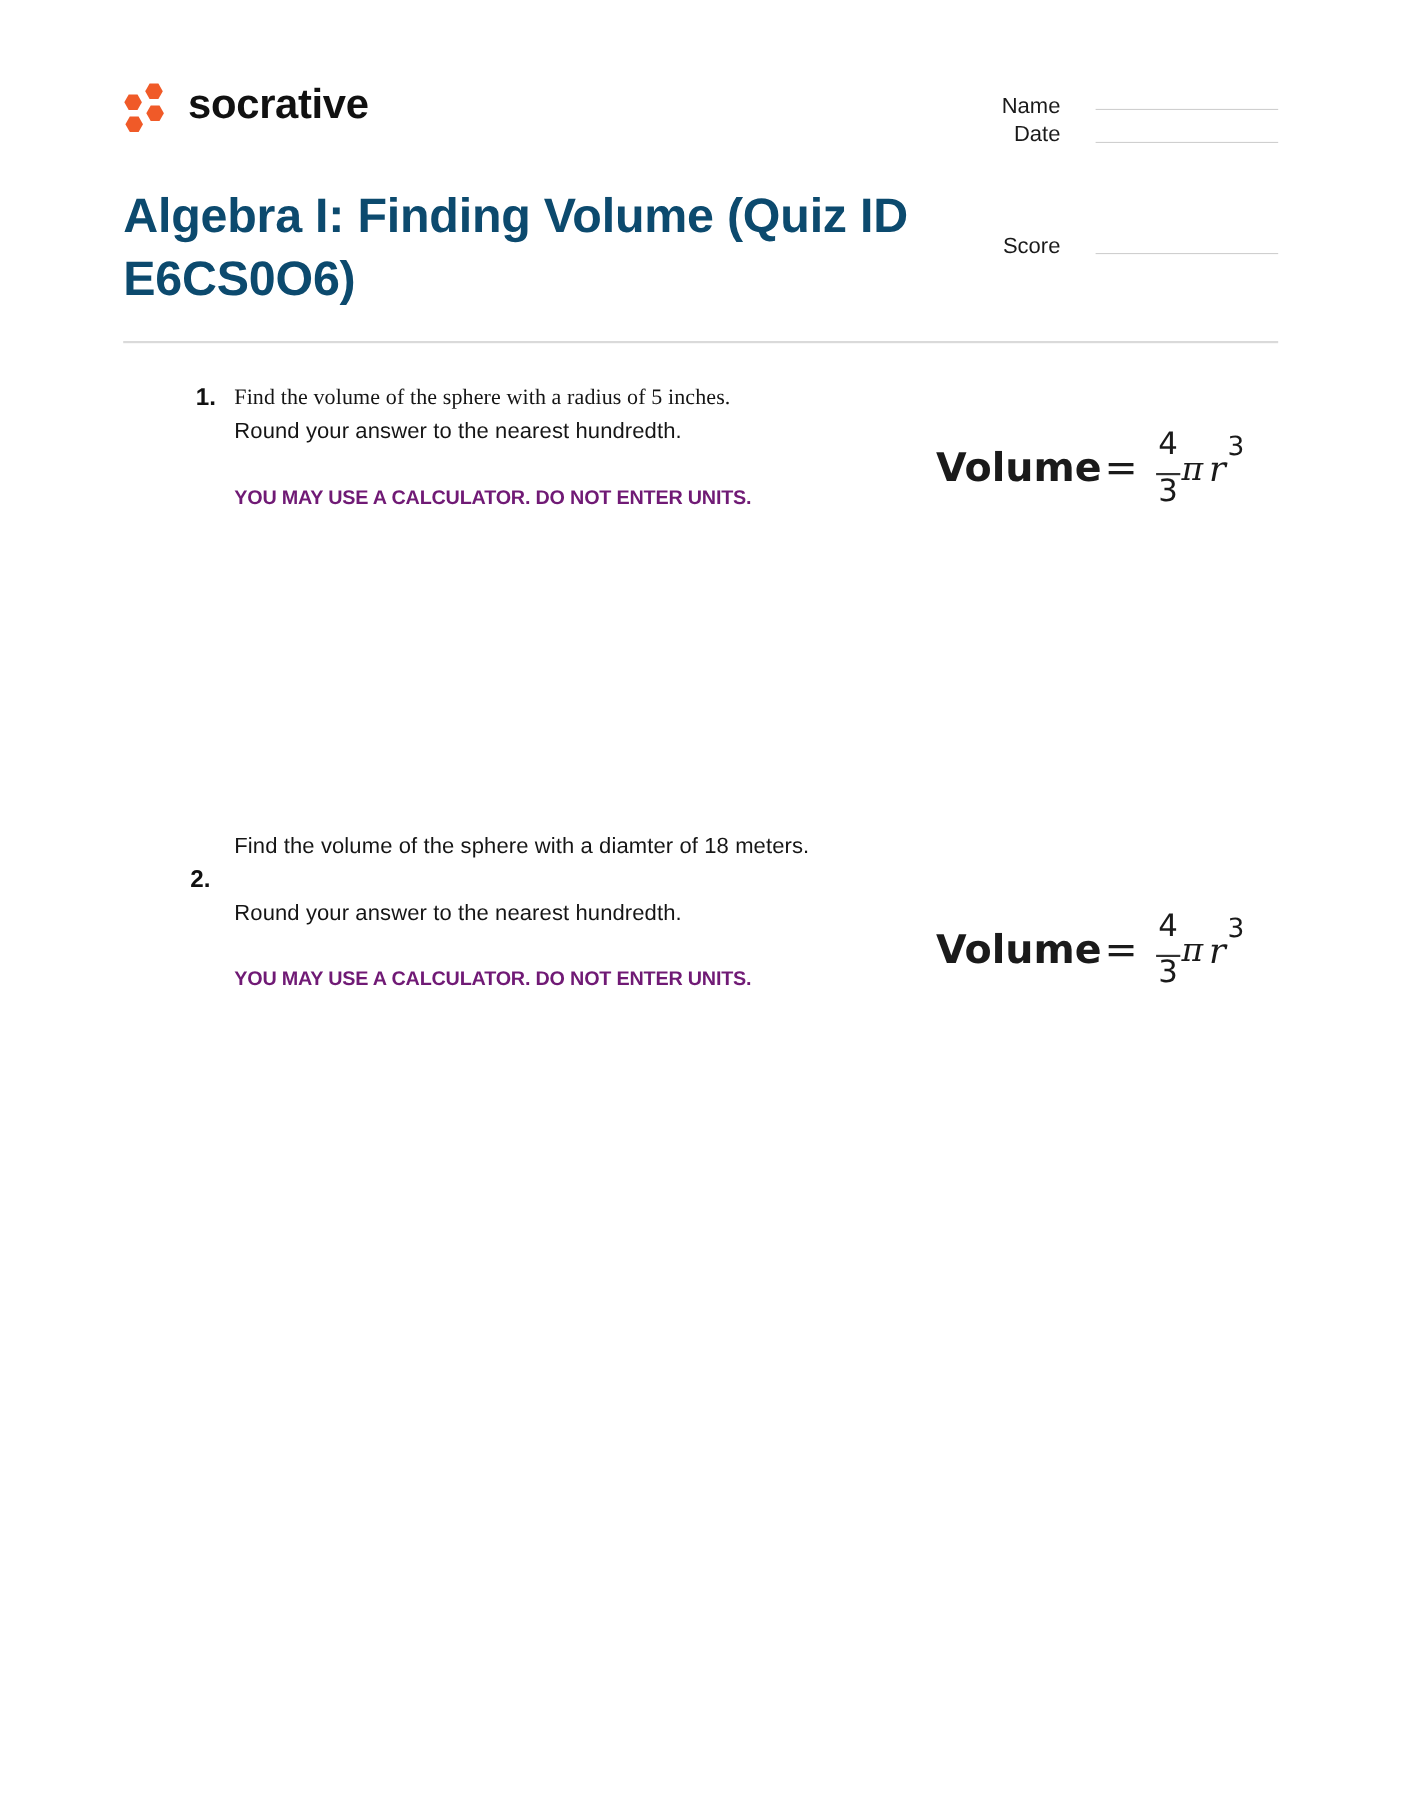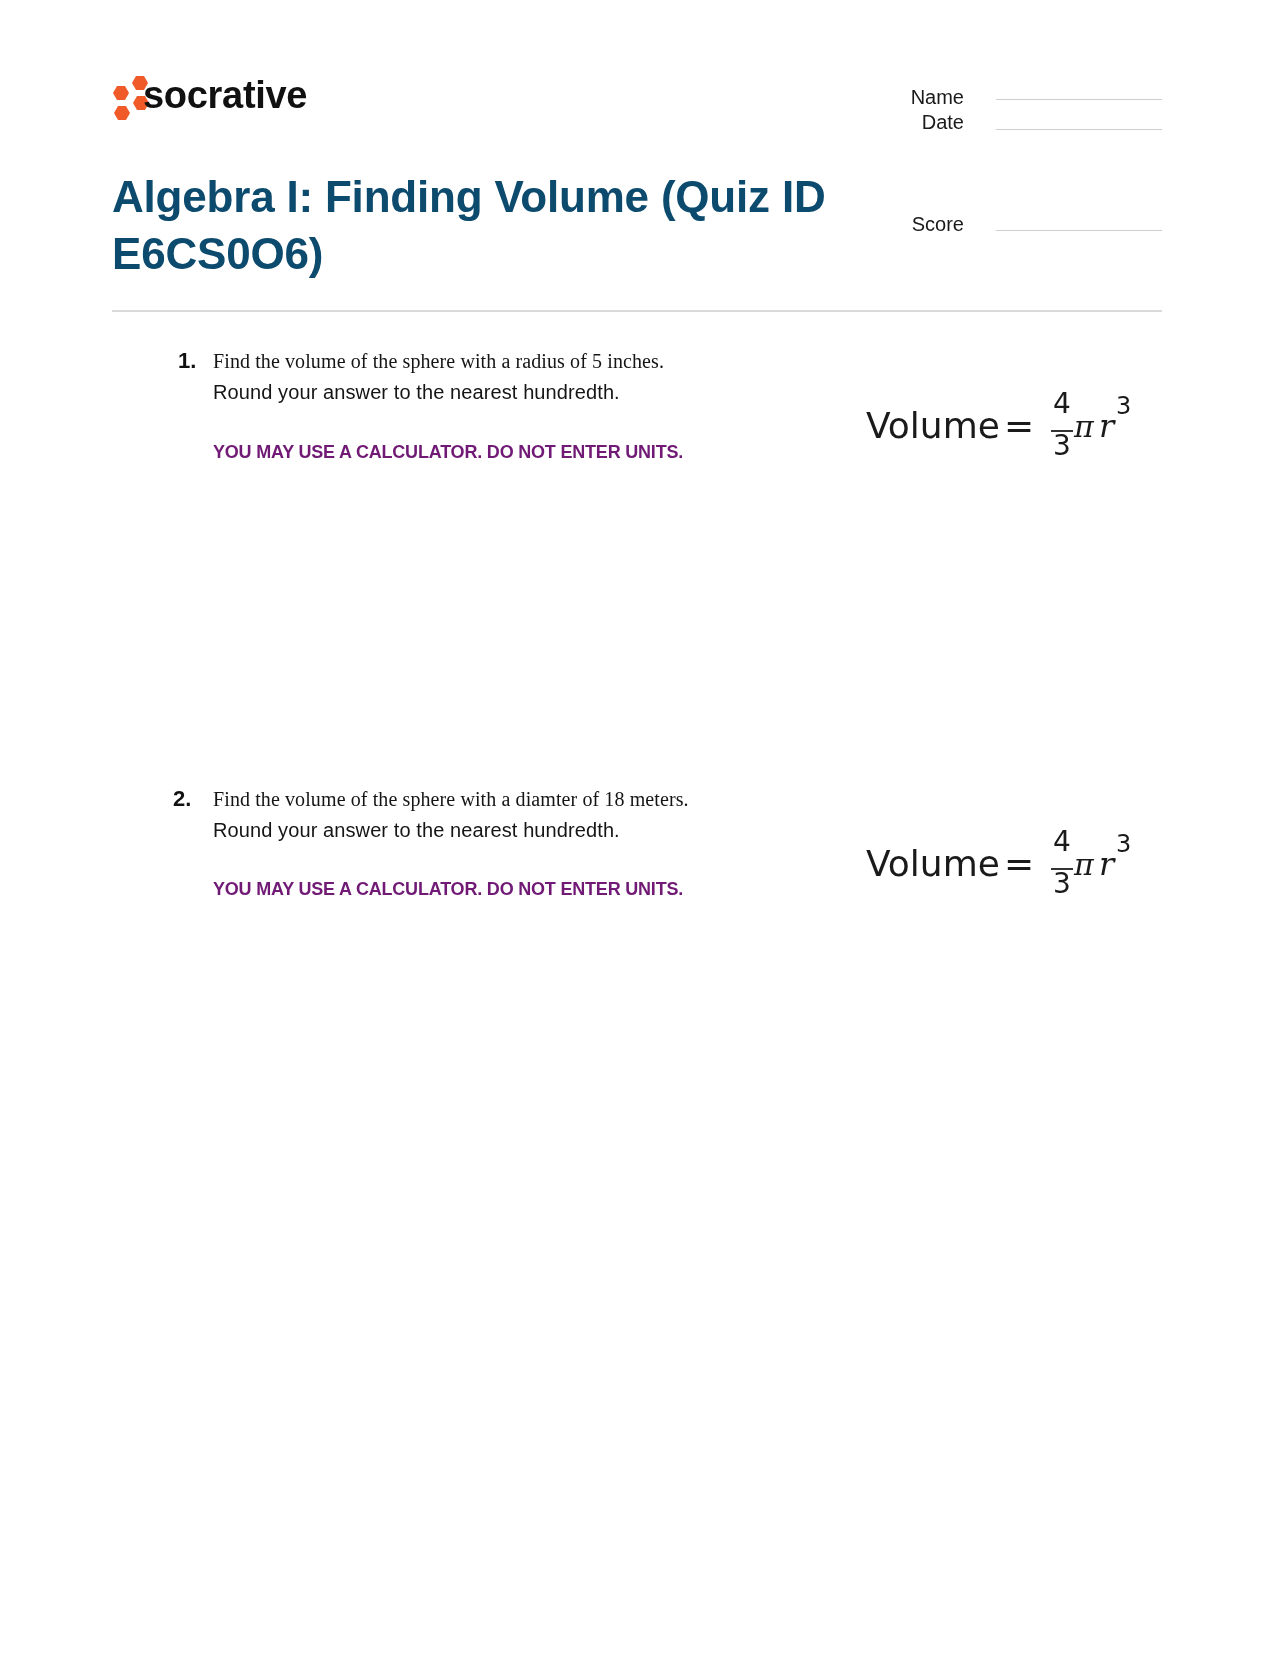--- a/index.html
+++ b/index.html
@@ -13,21 +13,21 @@
       position: relative;
       overflow: hidden;
       font-family: "Liberation Sans", sans-serif;
       color: #111111;
     }
     .abs { position: absolute; }
 
     
     .logo-mark { left: 112px; top: 73px; width: 40px; height: 50px; }
     .logo-word {
-      left: 143px; top: 70px;
+      left: 171px; top: 70px;
       font-family: "Liberation Sans", sans-serif;
       font-weight: 700;
       font-size: 38px;
       line-height: 50px;
       letter-spacing: -0.3px;
       color: #111111;
     }
 
     
     .meta-label {
@@ -90,23 +90,24 @@
     }
 
     
     .formula {
       width: 300px; height: 80px;
       font-family: "DejaVu Sans", sans-serif;
       color: #1a1a1a;
     }
     .formula .f-word {
       position: absolute;
-      left: 16px; top: 14px;
+      left: 1px; top: 14px;
       font-size: 36px;
       line-height: 40px;
+      font-weight: bold;
     }
     .formula .f-eq {
       position: absolute;
       left: 154px; top: 14px;
       font-size: 36px;
       line-height: 40px;
     }
     .formula .f-num {
       position: absolute;
       left: 203px; top: -4px;
@@ -193,21 +194,21 @@
     <span class="f-bar"></span>
     <span class="f-den">3</span>
     <span class="f-pi">π</span>
     <span class="f-r">r</span>
     <span class="f-exp">3</span>
   </div>
 </div>
 
 <div>
   <div class="abs q-number" style="left:173px; top:783px;">2.</div>
-  <div class="abs q-text" style="top:784px;font-family:Liberation Serif, serif;">Find the volume of the sphere with a diamter of 18 meters.</div>
+  <div class="abs q-text" style="top:754px;">Find the volume of the sphere with a diamter of 18 meters.</div>
   <div class="abs q-text" style="top:815px;">Round your answer to the nearest hundredth.</div>
   <div class="abs q-note" style="top:877px;">YOU MAY USE A CALCULATOR. DO NOT ENTER UNITS.</div>
 
   <div class="abs formula" style="left:850px; top:830px;">
     <span class="f-word">Volume</span>
     <span class="f-eq">=</span>
     <span class="f-num">4</span>
     <span class="f-bar"></span>
     <span class="f-den">3</span>
     <span class="f-pi">π</span>

